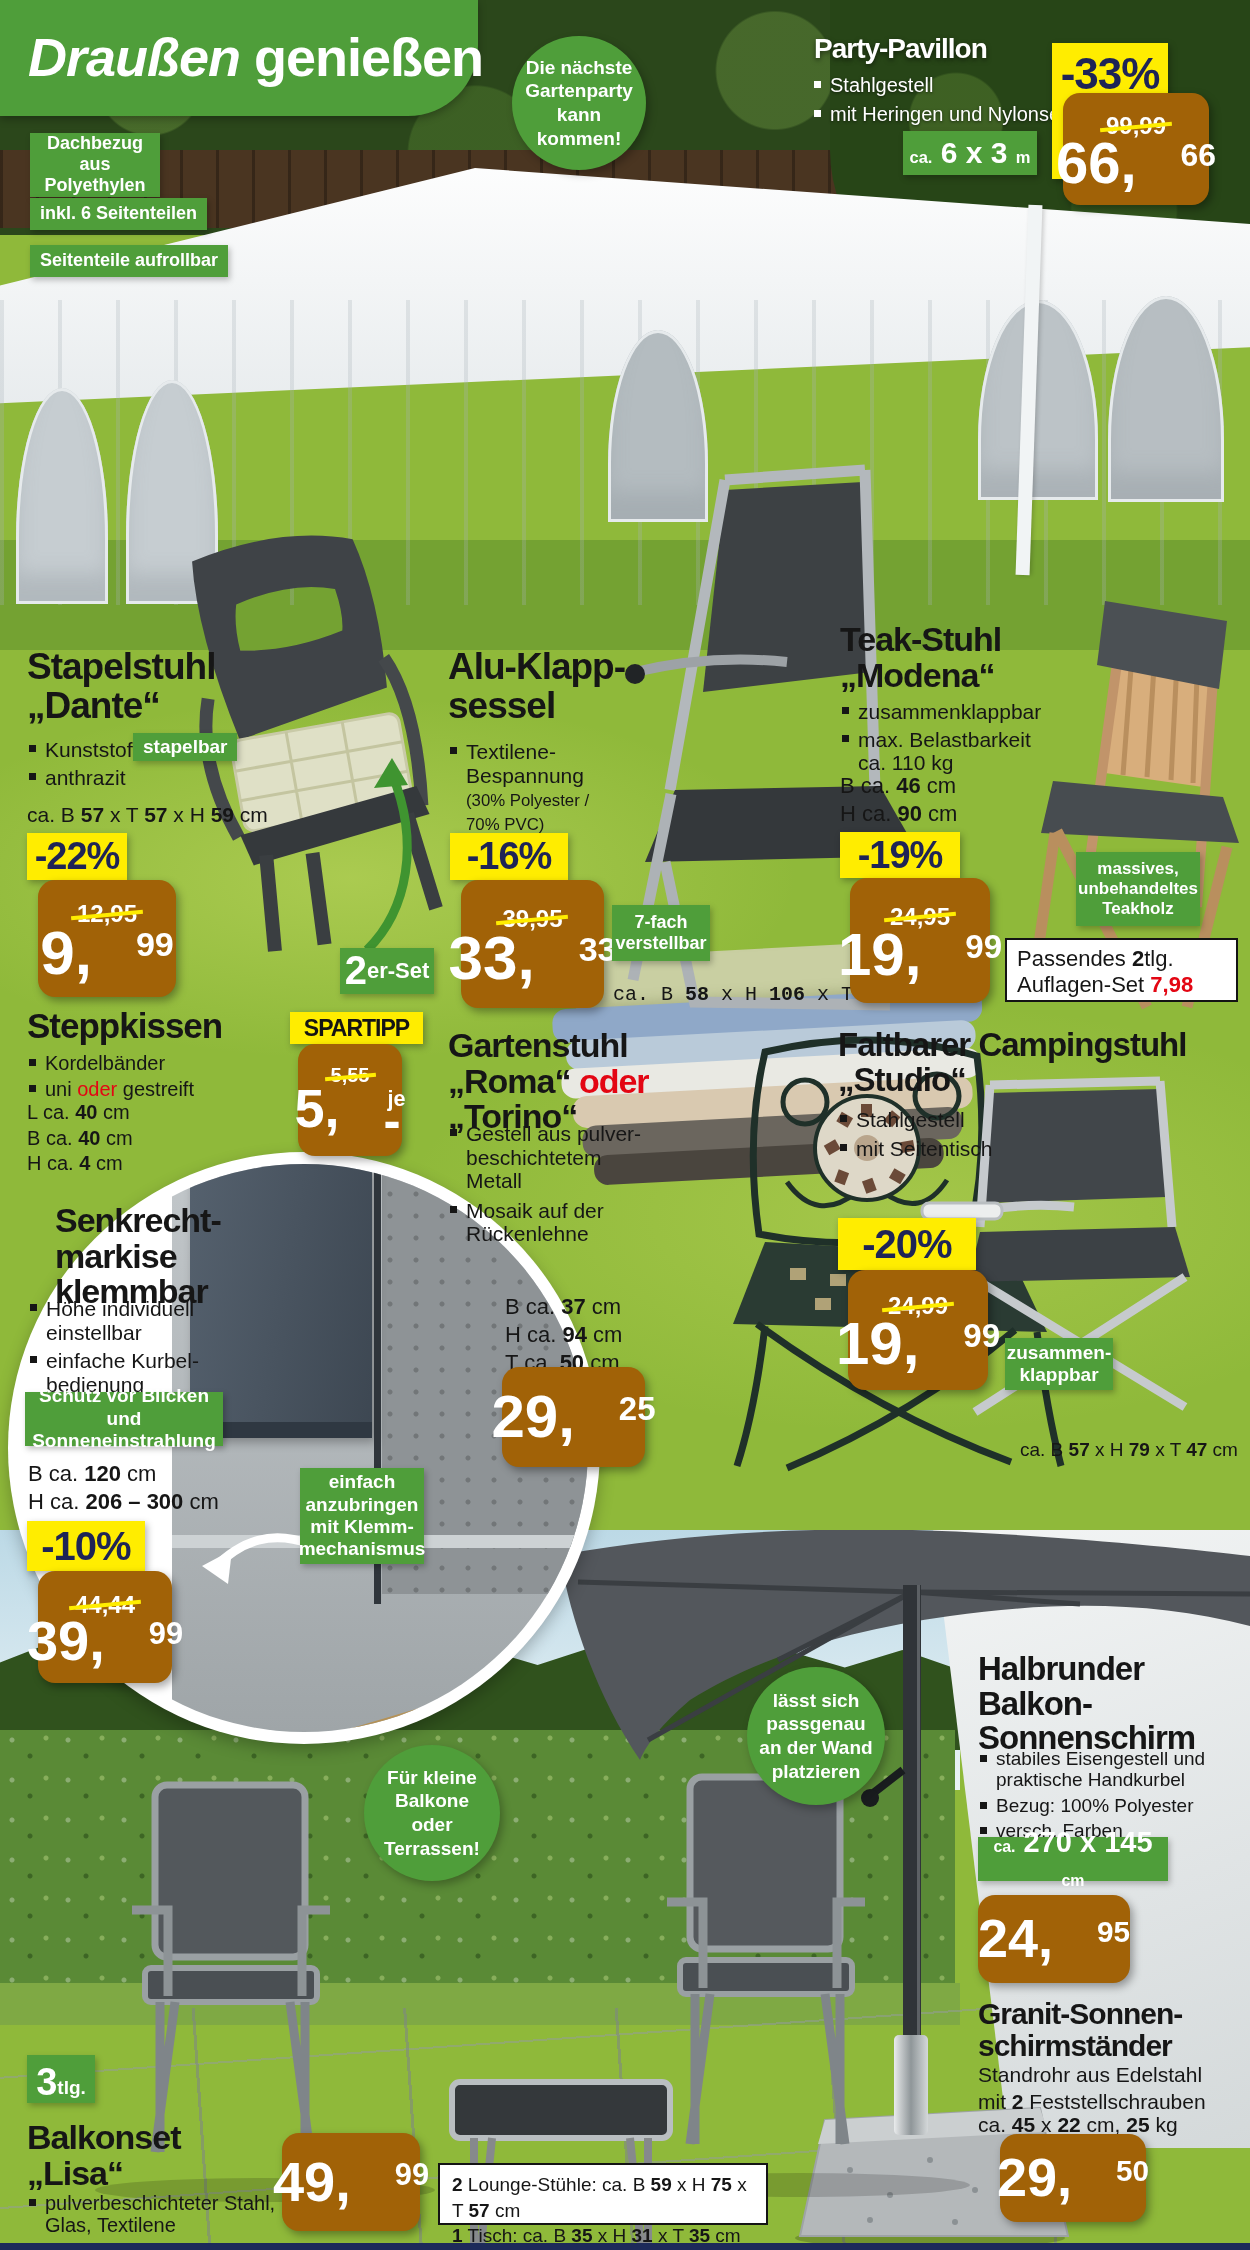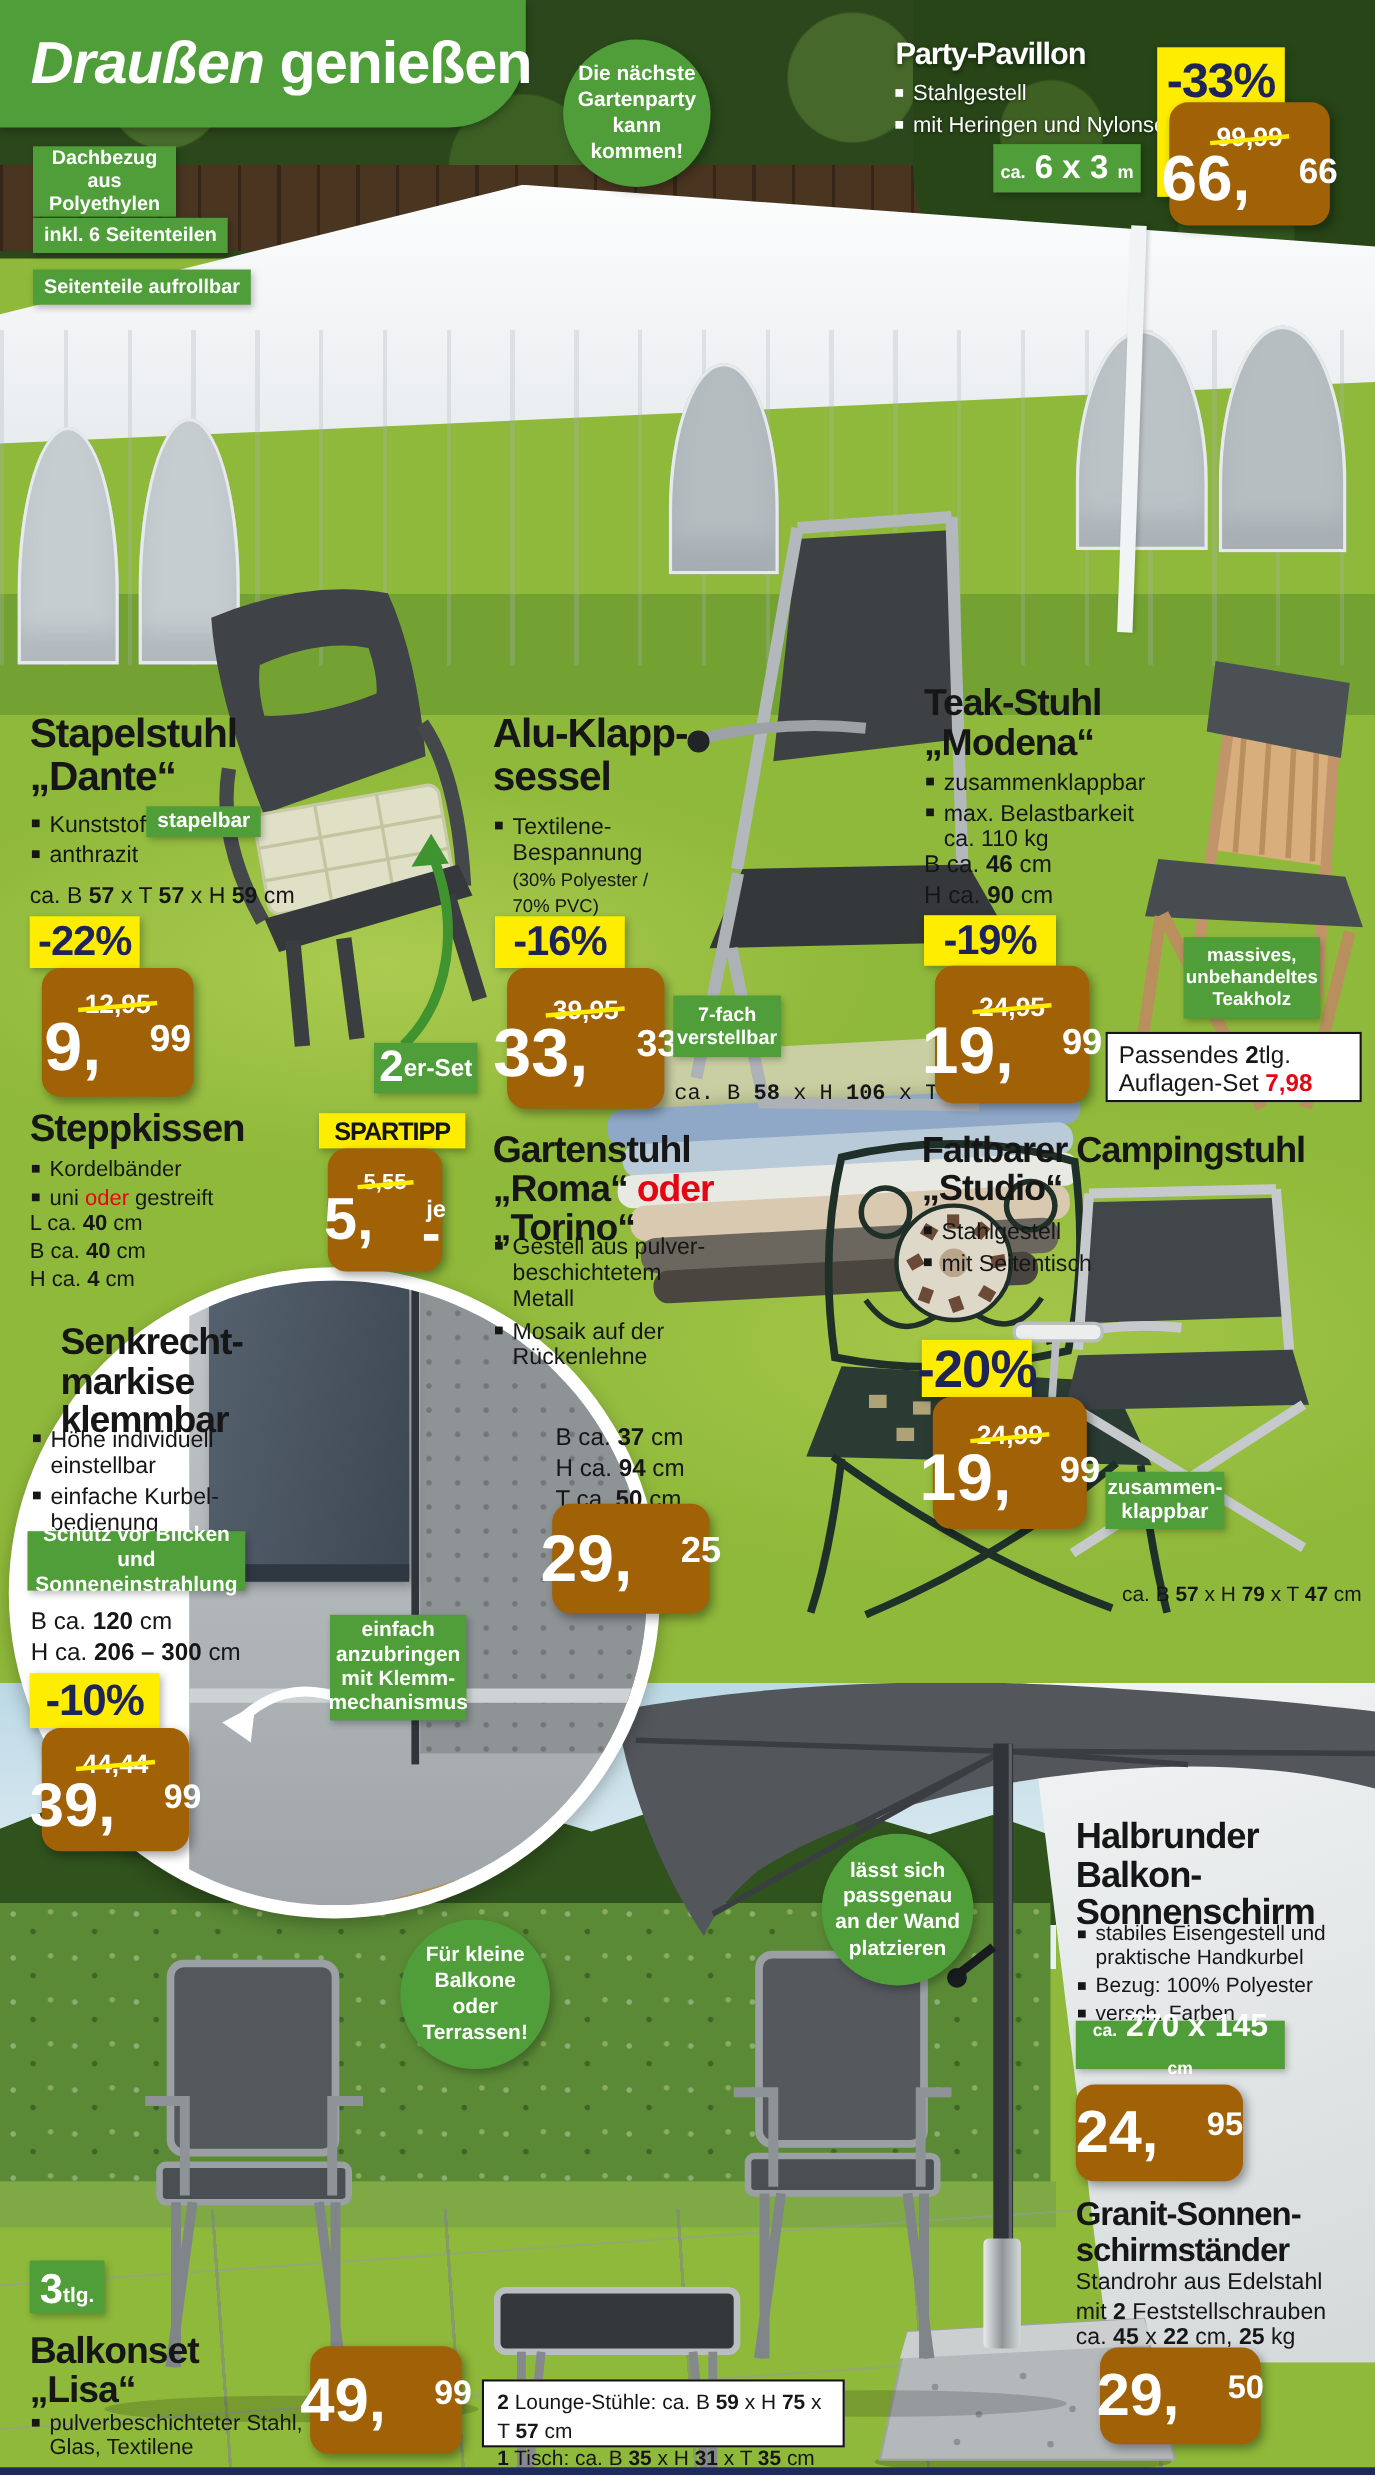--- a/index.html
+++ b/index.html
@@ -409,21 +409,21 @@
 
   <div class="abs h" style="left:838px;top:1028px;font-size:33px;">Faltbarer Campingstuhl<br>„Studio“</div>
   <div class="abs bullets" style="left:840px;top:1108px;gap:5px;">
     <div class="bullet">
         <span>Stahlgestell</span>
       </div>
     <div class="bullet">
         <span>mit Seitentisch</span>
       </div>
   </div>
-  <div class="ybadge abs" style="left:838px;top:1218px;width:100px;height:52px;font-size:48px;">
+  <div class="ybadge abs" style="left:838px;top:1218px;width:138px;height:52px;font-size:40px;align-items:center;">
       <span>-20%</span>
     </div>
   <div class="rbox abs" style="left:848px;top:1270px;width:140px;height:120px;">
     <span class="old">24,99</span>
     <span class="price" style="font-size:60px;">
         <span>19,</span>
         <span class="sup">99</span>
       </span>
   </div>
   <div class="gbadge abs" style="left:1005px;top:1338px;width:108px;height:52px;font-size:19px;">

